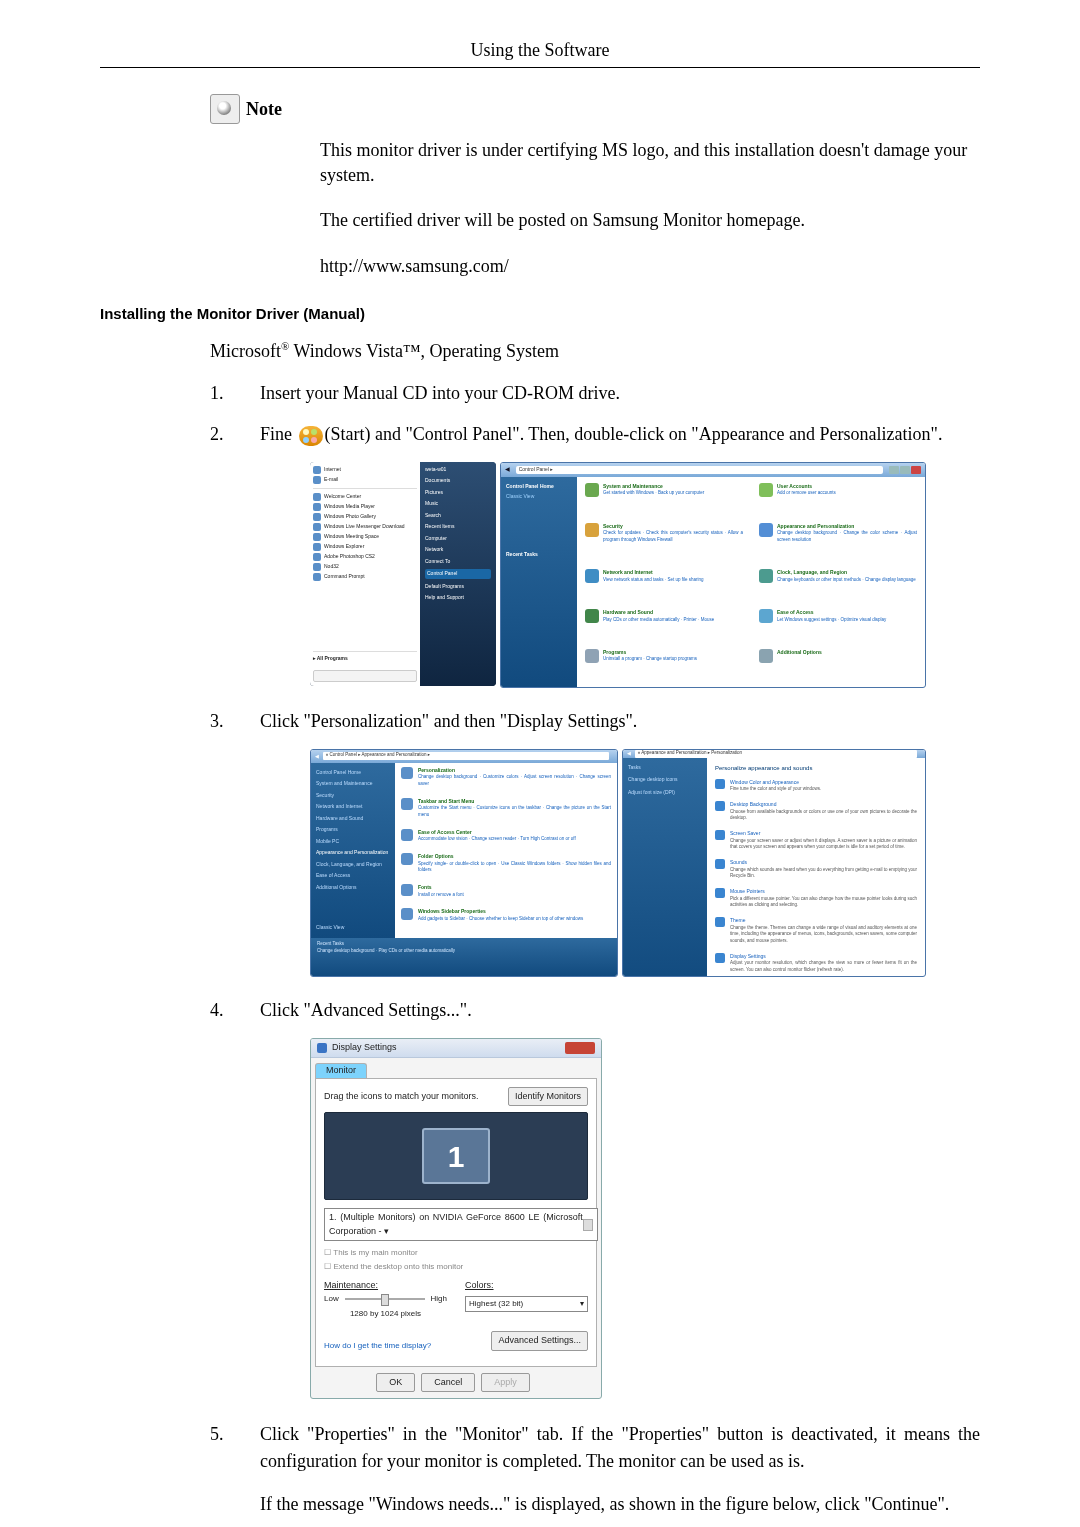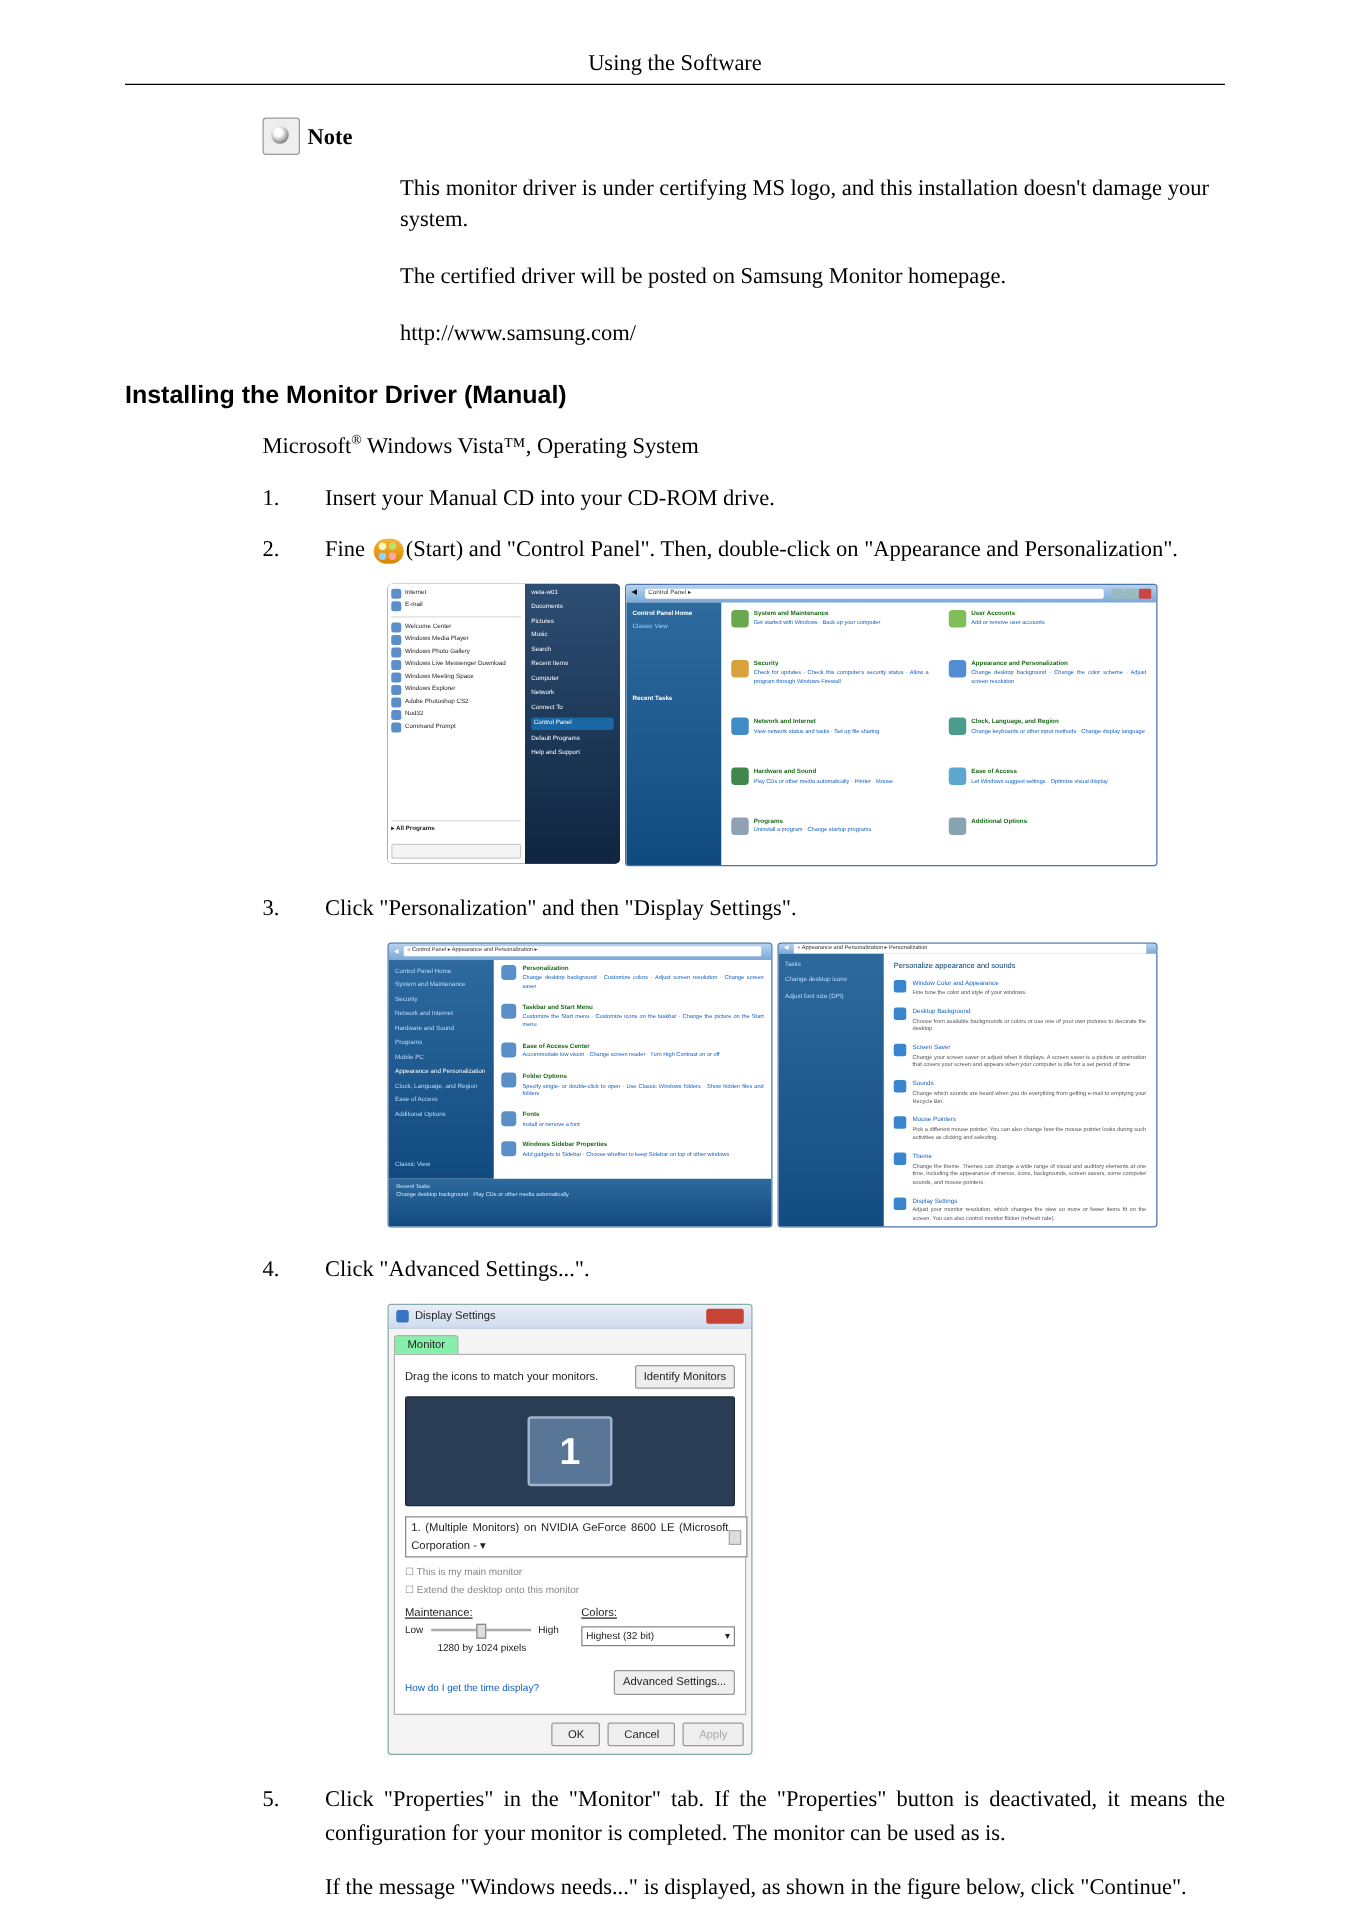--- a/index.html
+++ b/index.html
@@ -59,21 +59,21 @@
   }
   .body-text {
     font-size: 18px;
     line-height: 1.4;
   }
   .indent-block p { margin: 0 0 20px 0; }
   .indent-block { margin-left: 110px; }
   .section-heading {
     font-family: Arial, Helvetica, sans-serif;
     font-weight: bold;
-    font-size: 20px;
+    font-size: 15px;
     margin: 26px 0 18px 0;
   }
   .os-line {
     margin-left: 110px;
     font-size: 18px;
     margin-bottom: 18px;
   }
   .sup { font-size: 11px; vertical-align: super; }
   ol.steps {
     margin: 0 0 0 110px;
@@ -234,21 +234,21 @@
     font-family:"Segoe UI",Tahoma,sans-serif;font-size:9px;color:#222;
     background:#f4f4f4;overflow:hidden;
   }
   .ss3 .tb{
     height:18px;background:linear-gradient(#e9eef6,#cfdcee);display:flex;align-items:center;padding:0 6px;
     border-bottom:1px solid #b9c8dc;
   }
   .ss3 .tb .ticon{width:10px;height:10px;background:#3a74c4;border-radius:2px;margin-right:5px;}
   .ss3 .tb .x{margin-left:auto;width:30px;height:12px;background:#c64436;border-radius:2px;}
   .ss3 .tabrow{height:20px;display:flex;align-items:flex-end;padding:0 4px;}
-  .ss3 .tab{border:1px solid #b0b0b0;border-bottom:none;background:#86efac;padding:0 10px;border-radius:3px 3px 0 0;font-size:9px;}
+  .ss3 .tab{border:1px solid #b0b0b0;border-bottom:none;background:#7dd3fc;padding:0 10px;border-radius:3px 3px 0 0;font-size:9px;}
   .ss3 .inner{background:#fff;margin:0 4px 4px 4px;border:1px solid #b0b0b0;padding:8px;}
   .ss3 .row{display:flex;align-items:center;justify-content:space-between;margin-bottom:6px;}
   .ss3 .idbtn{border:1px solid #999;background:#eee;padding:2px 6px;border-radius:2px;font-size:9px;}
   .ss3 .monitorbox{
     height:86px;background:#2b3d54;border:1px solid #1c2a3b;border-radius:2px;
     display:flex;align-items:center;justify-content:center;margin-bottom:8px;
   }
   .ss3 .mon{
     width:64px;height:52px;background:#5a7697;border:2px solid #9db3cc;border-radius:3px;
     display:flex;align-items:center;justify-content:center;color:#fff;font-size:30px;font-weight:bold;
@@ -261,21 +261,21 @@
   .ss3 .chk{font-size:8px;color:#888;margin-bottom:2px;}
   .ss3 .cols{display:flex;gap:18px;margin-top:6px;}
   .ss3 .col{flex:1;}
   .ss3 .col .lab{text-decoration:underline;font-size:9px;}
   .ss3 .slider{display:flex;align-items:center;gap:6px;margin-top:0;font-size:8px;}
   .ss3 .slider .track{flex:1;height:2px;background:#aaa;position:relative;}
   .ss3 .slider .thumb{position:absolute;top:-4px;left:45%;width:6px;height:10px;background:#ddd;border:1px solid #888;}
   .ss3 .resval{text-align:center;font-size:8px;margin-top:3px;}
   .ss3 .dd{border:1px solid #888;background:#fff;padding:1px 3px;font-size:8px;display:flex;justify-content:space-between;align-items:center;margin-top:3px;}
   .ss3 .lnk{color:#1560bd;font-size:8px;margin-top:10px;display:inline-block;}
-  .ss3 .btnrow{display:flex;gap:6px;justify-content:flex-end;margin-top:6px;}
+  .ss3 .btnrow{display:flex;gap:6px;justify-content:center;margin-top:6px;}
   .ss3 .btn{border:1px solid #999;background:#eee;padding:2px 12px;border-radius:2px;font-size:9px;}
   .ss3 .btn.dis{color:#aaa;}
 </style>
 </head>
 <body>
 
 <div class="page">
   <div class="header-title">Using the Software</div>
   <hr class="hr">
 

